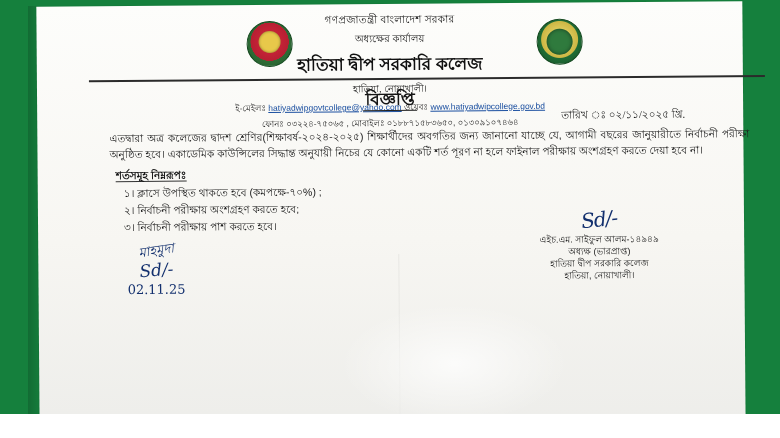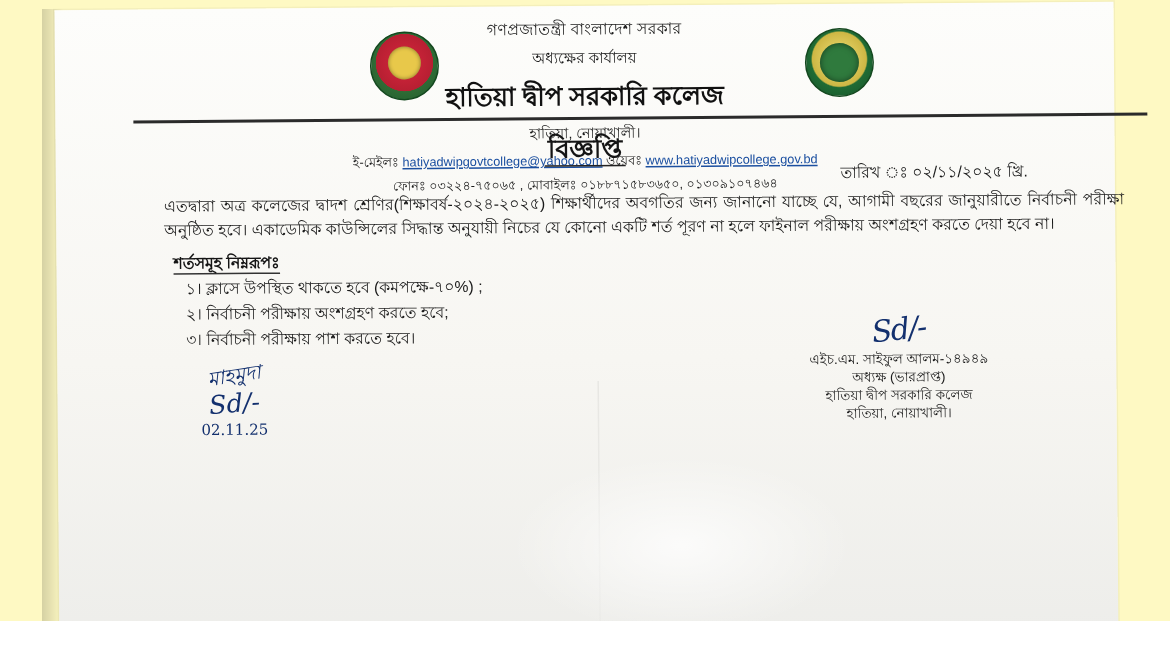--- a/index.html
+++ b/index.html
@@ -5,21 +5,21 @@
   html, body {
     margin: 0;
     padding: 0;
     background: #ffffff;
   }
   #page {
     position: relative;
     width: 780px;
     height: 414px;
     overflow: hidden;
-    background: #fef9c3;
+    background: #15803d;
     font-family: "Liberation Sans", sans-serif;
   }
   
   .paper {
     position: absolute;
     left: 38px;
     top: 4px;
     width: 706px;
     height: 428px;
     background: linear-gradient(180deg,#fdfdfb 0%,#f7f6f2 55%,#ededea 100%);
@@ -137,20 +137,21 @@
     border-bottom: 1px solid #222;
     padding: 0 2px 1px 2px;
   }
 
   .date-line {
     position: absolute;
     right: 58px;
     top: 105px;
     font-size: 10.5px;
     color: #1a1a1a;
+    font-family: Liberation Serif, serif;
   }
 
   .body-text {
     position: absolute;
     left: 72px;
     top: 124px;
     width: 640px;
     font-size: 10.5px;
     line-height: 16px;
     color: #1a1a1a;
@@ -214,21 +215,21 @@
     transform: rotate(-8deg);
   }
   .sig-left .s2 {
     font-family: "DejaVu Serif", serif;
     font-style: italic;
     font-size: 17px;
     transform: rotate(-4deg);
     margin-top: -2px;
   }
   .sig-left .s3 {
-    font-size: 10px;
+    font-size: 13px;
     margin-top: 2px;
     font-family: "DejaVu Serif", serif;
   }
 
   .fold {
     position: absolute;
     left: 360px; top: 250px;
     width: 1px; height: 170px;
     background: linear-gradient(180deg, rgba(0,0,0,0.06), rgba(0,0,0,0.01));
   }

